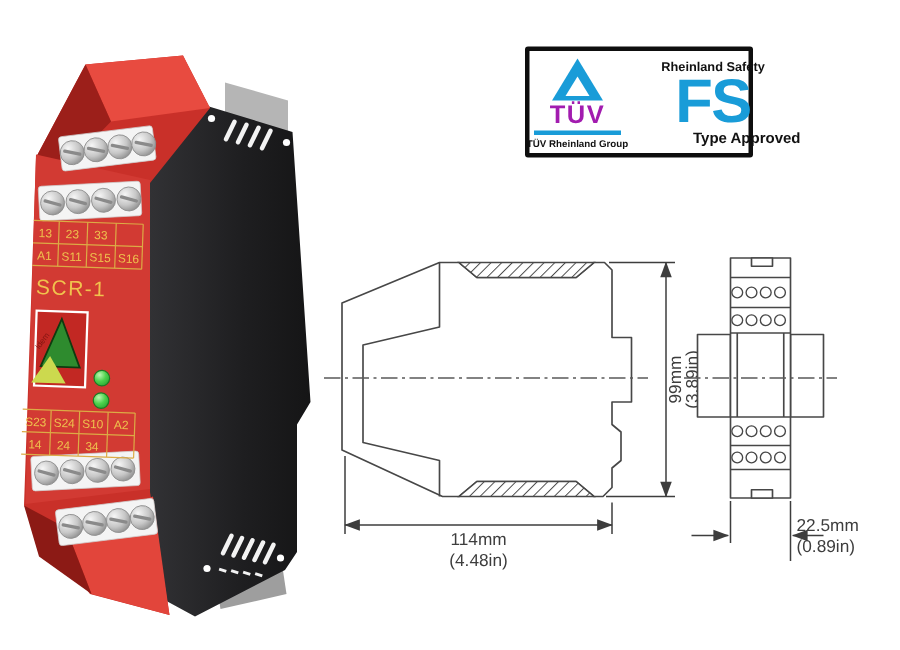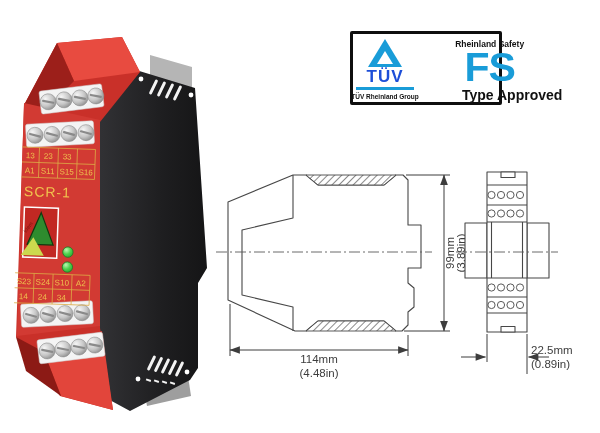--- a/index.html
+++ b/index.html
@@ -9,27 +9,27 @@
 
   
   .tuv-box{position:absolute;left:350px;top:31px;width:146px;height:68px;
            border:3px solid #0e0e0e;border-radius:2px;background:#fff;display:flex;}
   .tuv-left{width:64px;display:flex;flex-direction:column;align-items:center;padding-top:5px;}
   .tuv-tri{width:0;height:0;border-left:17px solid transparent;border-right:17px solid transparent;
            border-bottom:28px solid #199cd8;position:relative;}
   .tuv-tri::after{content:"";position:absolute;left:-8px;top:12px;width:0;height:0;
            border-left:8px solid transparent;border-right:8px solid transparent;
            border-bottom:13px solid #ffffff;}
-  .tuv-org{font-size:17px;font-weight:bold;letter-spacing:1px;color:#1d4ed8;line-height:1;margin-top:1px;}
+  .tuv-org{font-size:17px;font-weight:bold;letter-spacing:1px;color:#a21caf;line-height:1;margin-top:1px;}
   .tuv-line{width:58px;height:2.5px;background:#199cd8;margin-top:2px;}
   .tuv-group{font-size:6.5px;font-weight:bold;color:#111;margin-top:3px;white-space:nowrap;}
   .tuv-right{flex:1;display:flex;flex-direction:column;align-items:center;padding-top:5px;}
   .tuv-prog{font-size:8.5px;font-weight:bold;color:#111;white-space:nowrap;}
   .tuv-fs{font-size:41px;font-weight:900;color:#199cd8;line-height:0.92;letter-spacing:-1px;}
-  .tuv-status{font-size:14px;font-weight:bold;color:#111;white-space:nowrap;margin-left:45px;}
+  .tuv-status{font-size:10px;font-weight:bold;color:#111;white-space:nowrap;margin-left:45px;}
 
   
   .dim{font:11.5px "Liberation Sans",sans-serif;fill:#3d3d3d;}
   .cell{font:8px "Liberation Sans",sans-serif;fill:#eec04d;}
   .model{font:14px "Liberation Sans",sans-serif;fill:#f0c34d;letter-spacing:1px;}
   .brandtxt{font:5.5px "Liberation Sans",sans-serif;fill:#801511;}
   .ln{stroke:#474747;stroke-width:1.1;fill:#fff;stroke-linejoin:round;}
   .lnf{stroke:#474747;stroke-width:1.1;fill:none;stroke-linejoin:round;}
   .cl{stroke:#5a5a5a;stroke-width:0.9;stroke-dasharray:11 3 2 3;fill:none;}
   .dl{stroke:#3d3d3d;stroke-width:1;fill:none;}

